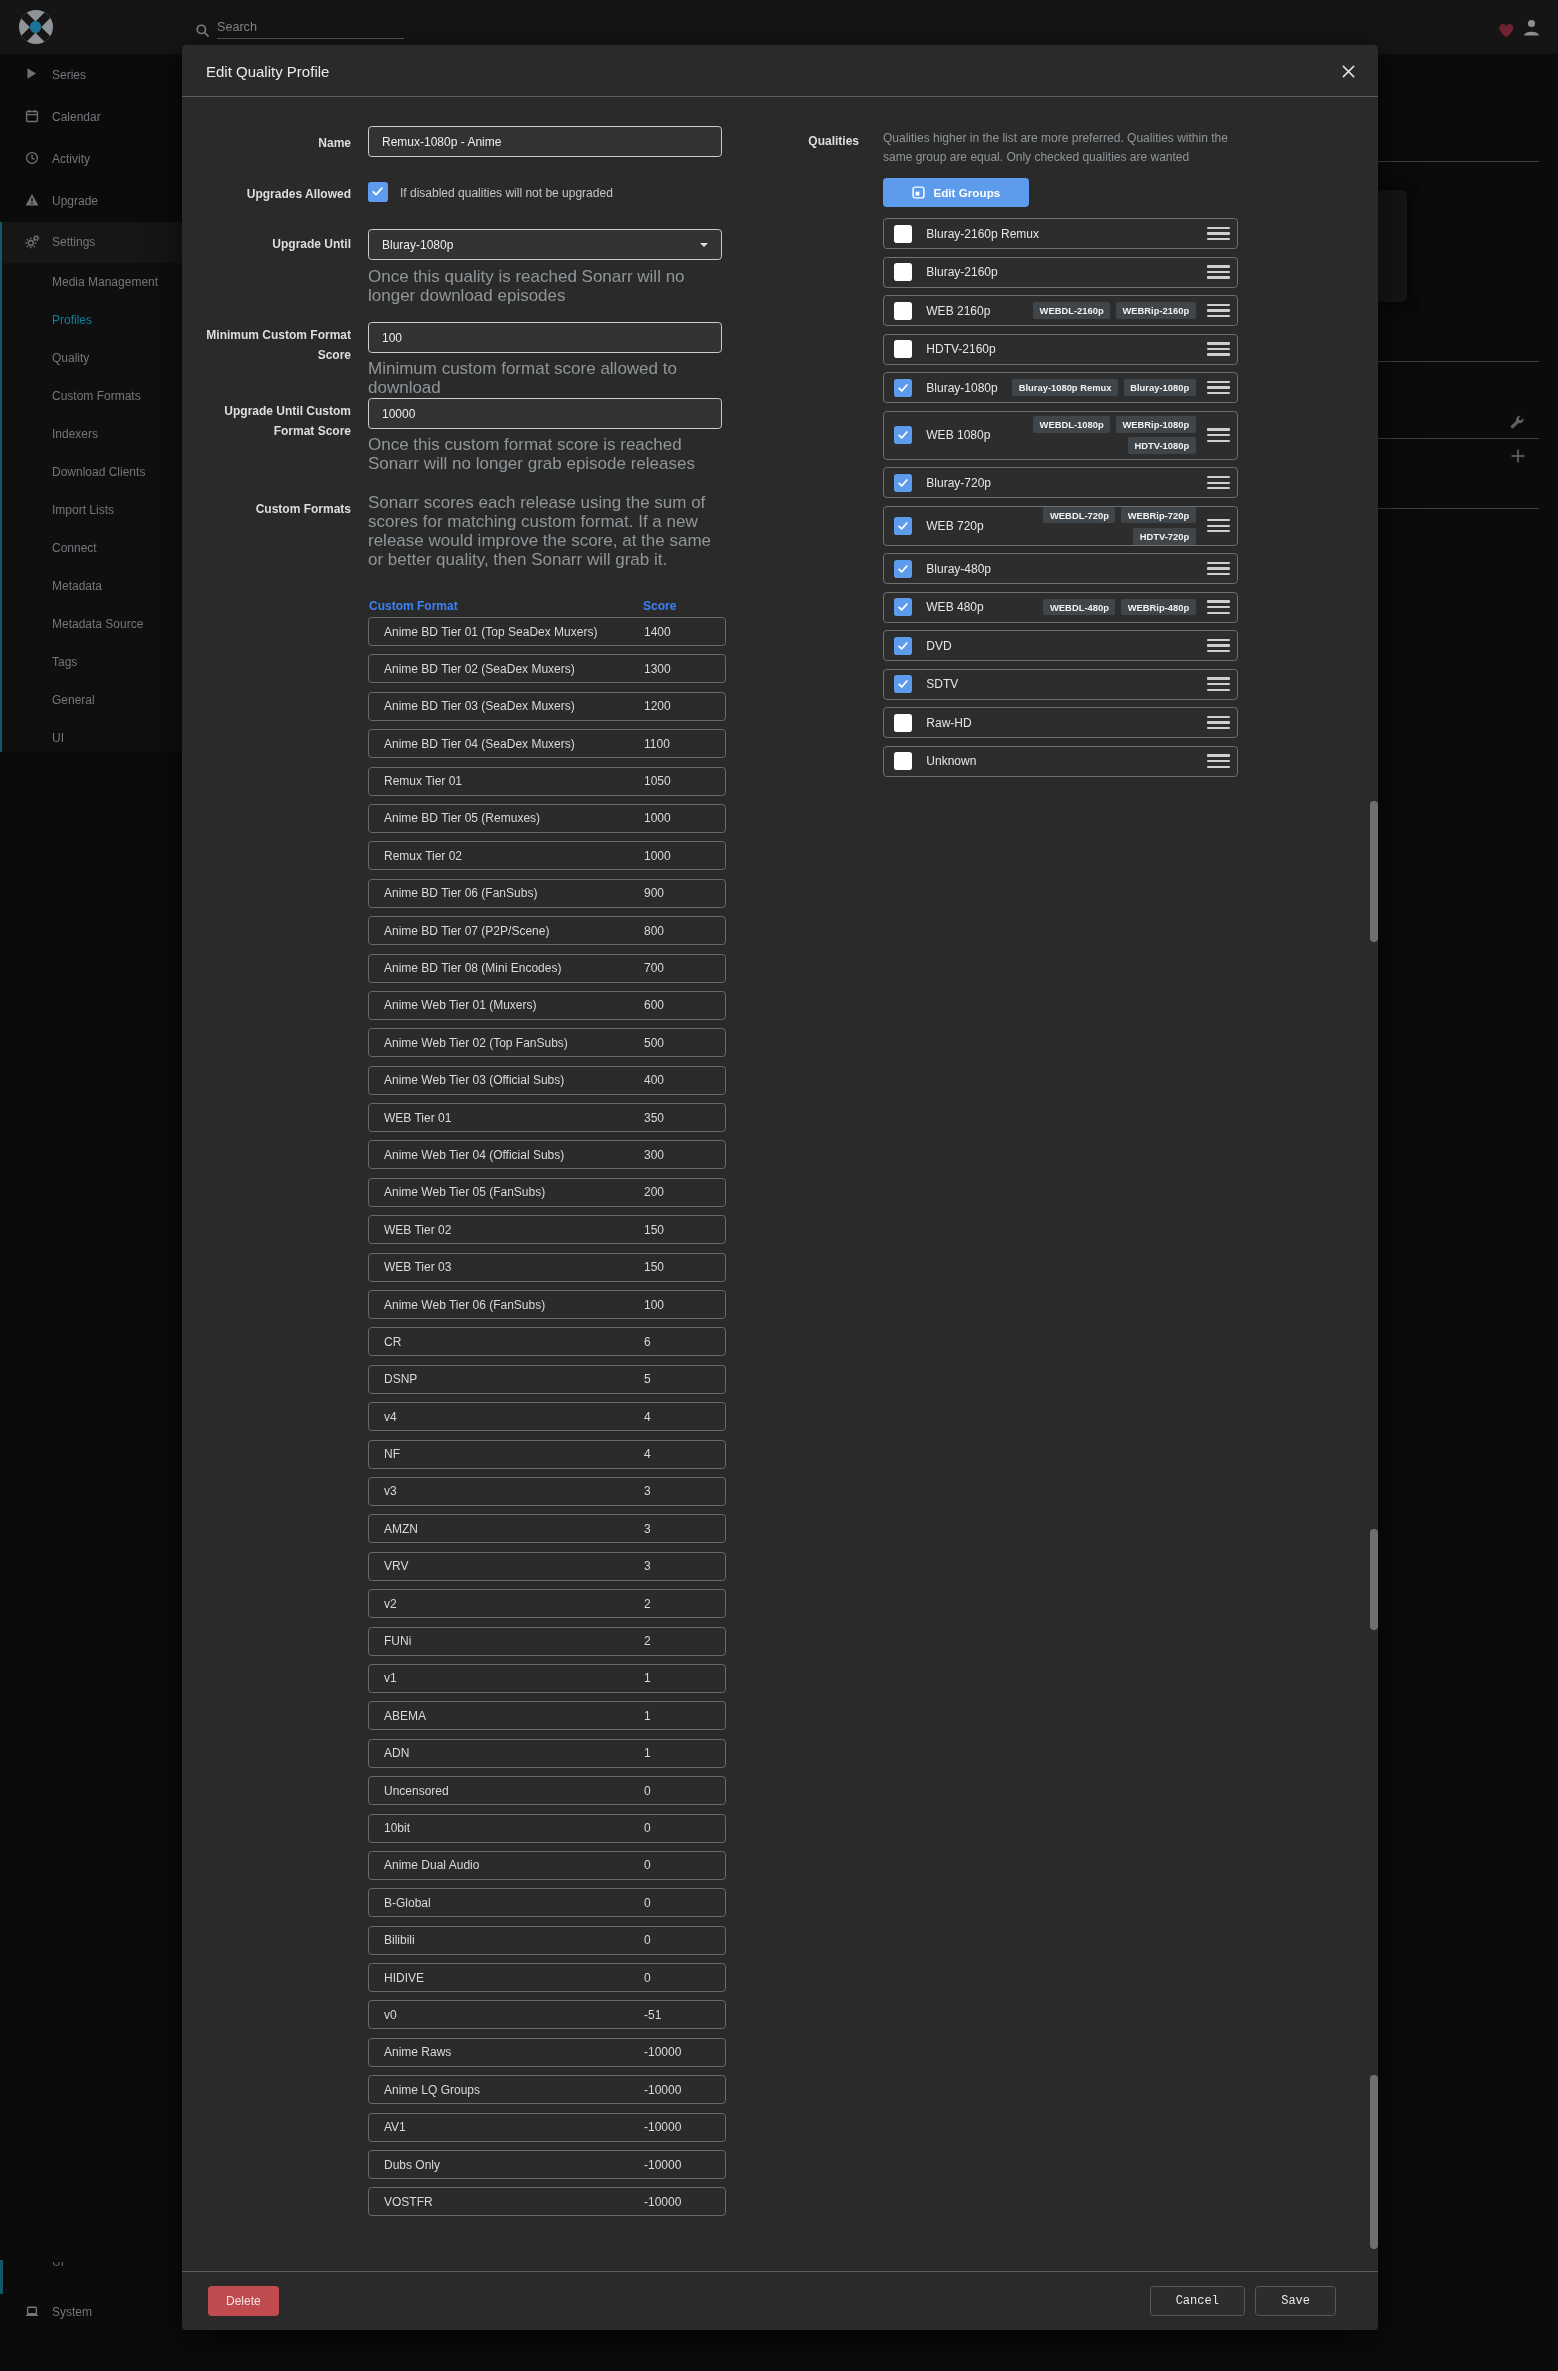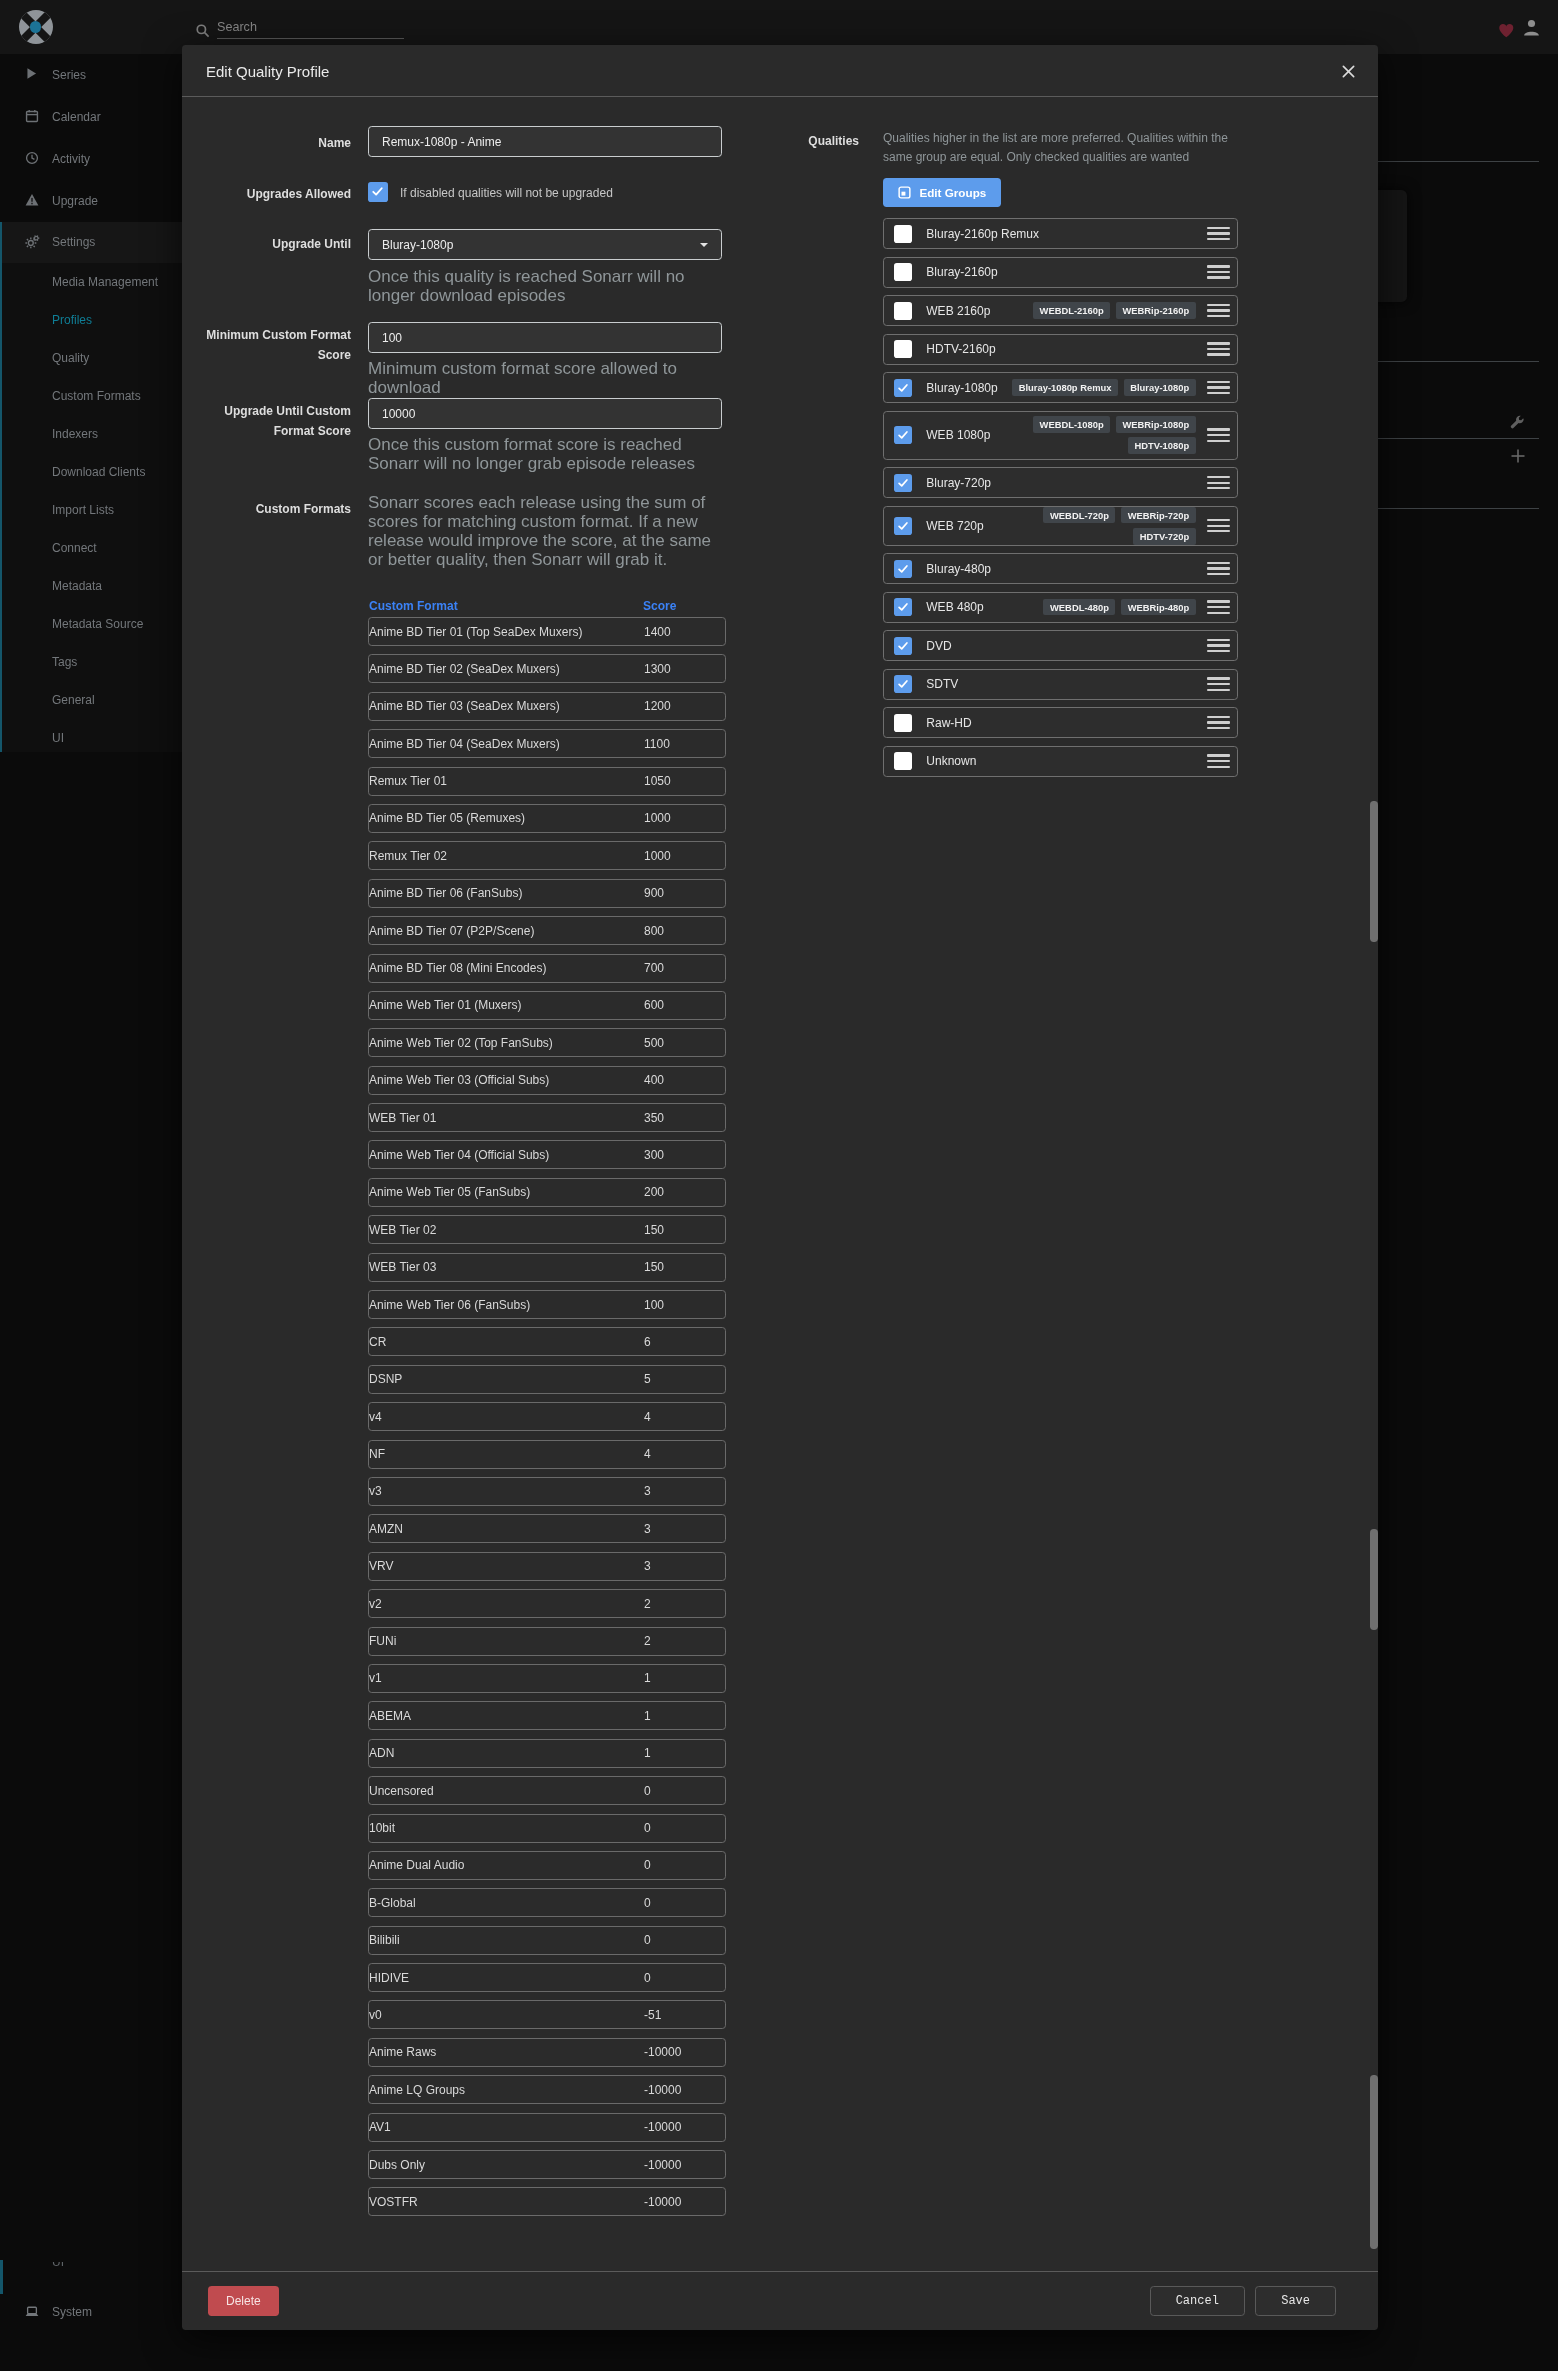--- a/index.html
+++ b/index.html
@@ -59,26 +59,26 @@
   .checktext{position:absolute;left:218px;top:141px;font-size:12px;color:#c7c7c7}
   .selectbox{display:flex;align-items:center}
   #f-uu{top:184px}
   .caret{position:absolute;right:13px;top:13px;width:0;height:0;border-left:4.7px solid transparent;border-right:4.7px solid transparent;border-top:4.7px solid #e3e3e3}
   .helper{position:absolute;left:186px;width:349px;font-size:17px;color:#8f9699;line-height:19px}
   #h-uu{top:222px} #f-min{top:277px} #h-min{top:314px} #f-uucfs{top:353px} #h-uucfs{top:390px}
   #cf-desc{top:448px;left:186px;width:352px}
   .cf-colhead{position:absolute;top:554px;font-weight:bold;color:#3b82f6;font-size:12px}
   #cf-h1{left:187px} #cf-h2{left:461px}
   #cf-rows{position:absolute;left:186px;top:572px;width:358px}
-  .cf-row{height:29px;margin-bottom:8.4px;border:0.9px solid #6a6a6a;border-radius:3.7px;display:flex;align-items:center;color:#d9d9d9;font-size:12px;position:relative;background:#2b2b2b}
+  .cf-row{height:29px;margin-bottom:8.4px;border:0.9px solid #6a6a6a;border-radius:3.7px;display:flex;align-items:center;padding-left:15px;color:#d9d9d9;font-size:12px;position:relative;background:#2b2b2b}
   .cf-score{position:absolute;left:275px}
 
   #lbl-q{position:absolute;left:506px;top:89px;width:171px;text-align:right;font-weight:bold;color:#dedede}
   #q-desc{position:absolute;left:701px;top:84px;width:356px;font-size:12px;color:#8f9699;line-height:19px}
-  #q-editgroups{position:absolute;left:701px;top:133px;height:29px;background:#5d9cec;border:none;border-radius:3.7px;color:#fff;font-size:11.7px;font-weight:bold;display:flex;align-items:center;gap:8.4px;padding:0 15px;cursor:pointer;font-family:inherit}
+  #q-editgroups{position:absolute;left:701px;top:133px;height:29px;background:#5d9cec;border:none;border-radius:3.7px;color:#fff;font-size:11.7px;font-weight:bold;display:flex;align-items:center;gap:8.4px;padding:0 29px;cursor:pointer;font-family:inherit}
   #q-items{position:absolute;left:701px;top:173px;width:355px;display:flex;flex-direction:column;gap:7.5px}
   .q-item{min-height:31px;border:0.9px solid #6f6f6f;border-radius:3.7px;background:#2d2d2d;display:flex;align-items:center;padding:0 7.5px 0 10.3px}
   .q-item.tall{padding:4.7px 7.5px 4.7px 10.3px}
   .q-check{width:18px;height:18px;border-radius:2.8px;background:#fff;flex:none;display:flex;align-items:center;justify-content:center;color:#fff}
   .q-check.checked{background:#5d9cec}
   .q-label{margin-left:14px;font-size:12px;color:#e6e6e6;white-space:nowrap}
   .q-badges{margin-left:auto;display:flex;flex-wrap:wrap;justify-content:flex-end;gap:4.7px 5.6px;margin-right:9.4px}
   .q-item.tall .q-badges{max-width:192px}
   .badge{background:#40454a;border-radius:1.9px;color:#f2f2f2;font-size:9.4px;font-weight:bold;padding:2.8px 6.6px;white-space:nowrap}
   .q-handle{width:22.5px;flex:none;display:flex;flex-direction:column;gap:3.3px;margin-left:1.9px;cursor:grab}

